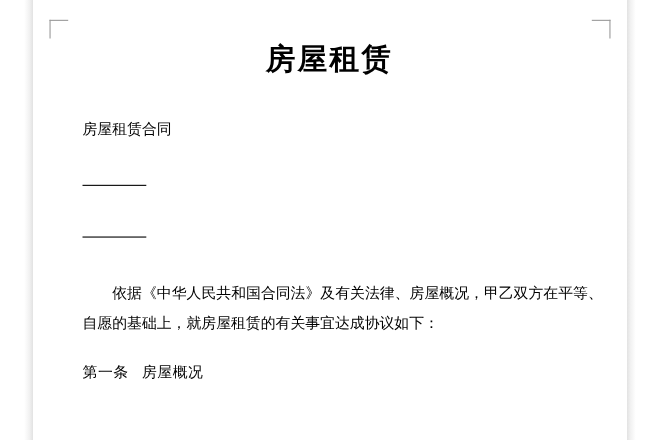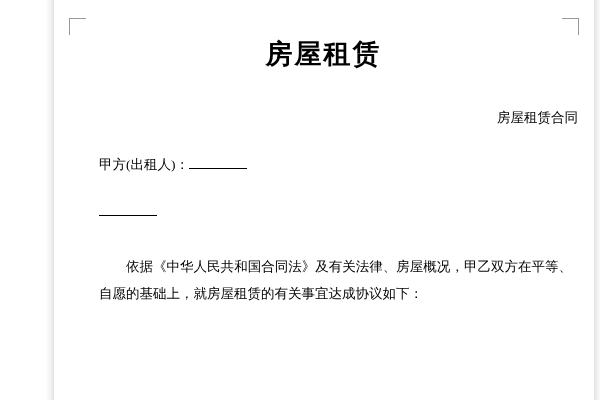--- a/index.html
+++ b/index.html
@@ -12,21 +12,20 @@
   }
   body {
     font-family: "Liberation Serif", "DejaVu Serif", serif;
   }
 
   .page-canvas {
     position: relative;
     width: 536px;
     height: 400px;
     background: #ffffff;
-    margin-left: 24px;
   }
 
   
   .doc-sheet {
     position: absolute;
     left: 30px;
     top: 0px;
     width: 540px;
     height: 400px;
     background: #ffffff;
@@ -92,21 +91,20 @@
     font-size: 13.5px;
     color: #000000;
     line-height: 1.55;
     margin: 0;
     font-family: "Liberation Serif", "DejaVu Serif", serif;
   }
 
   .p-subtitle {
     margin-top: 36px;
     padding-left: 30px;
-    text-align: right;
   }
 
   .p-party {
     margin-top: 26px;
     padding-left: 30px;
   }
 
   .blank-line {
     display: inline-block;
     width: 58px;
@@ -151,26 +149,29 @@
   <div class="crop tl"></div>
   <div class="crop tr"></div>
 
   <div class="doc-body">
 
     <h1 class="doc-title">房屋租赁</h1>
 
     <p class="para p-subtitle">房屋租赁合同</p>
 
     <p class="para p-party">
-      <span>甲方(出租人)：</span><span class="blank-line"></span>
+      <span class="blank-line"></span>
     </p>
 
     <p class="para p-party">
       <span class="blank-line"></span>
     </p>
 
     <p class="para p-recital">
       <span class="indent"></span><span>依据《中华人民共和国合同法》及有关法律、房屋概况，甲乙双方在平等、自愿的基础上，就房屋租赁的有关事宜达成协议如下：</span>
     </p>
 
+    <p class="para p-clause">
+      <span>第一条</span><span class="gap"></span><span>房屋概况</span>
+    </p>
 
   </div>
 </div>
 
 </body></html>

